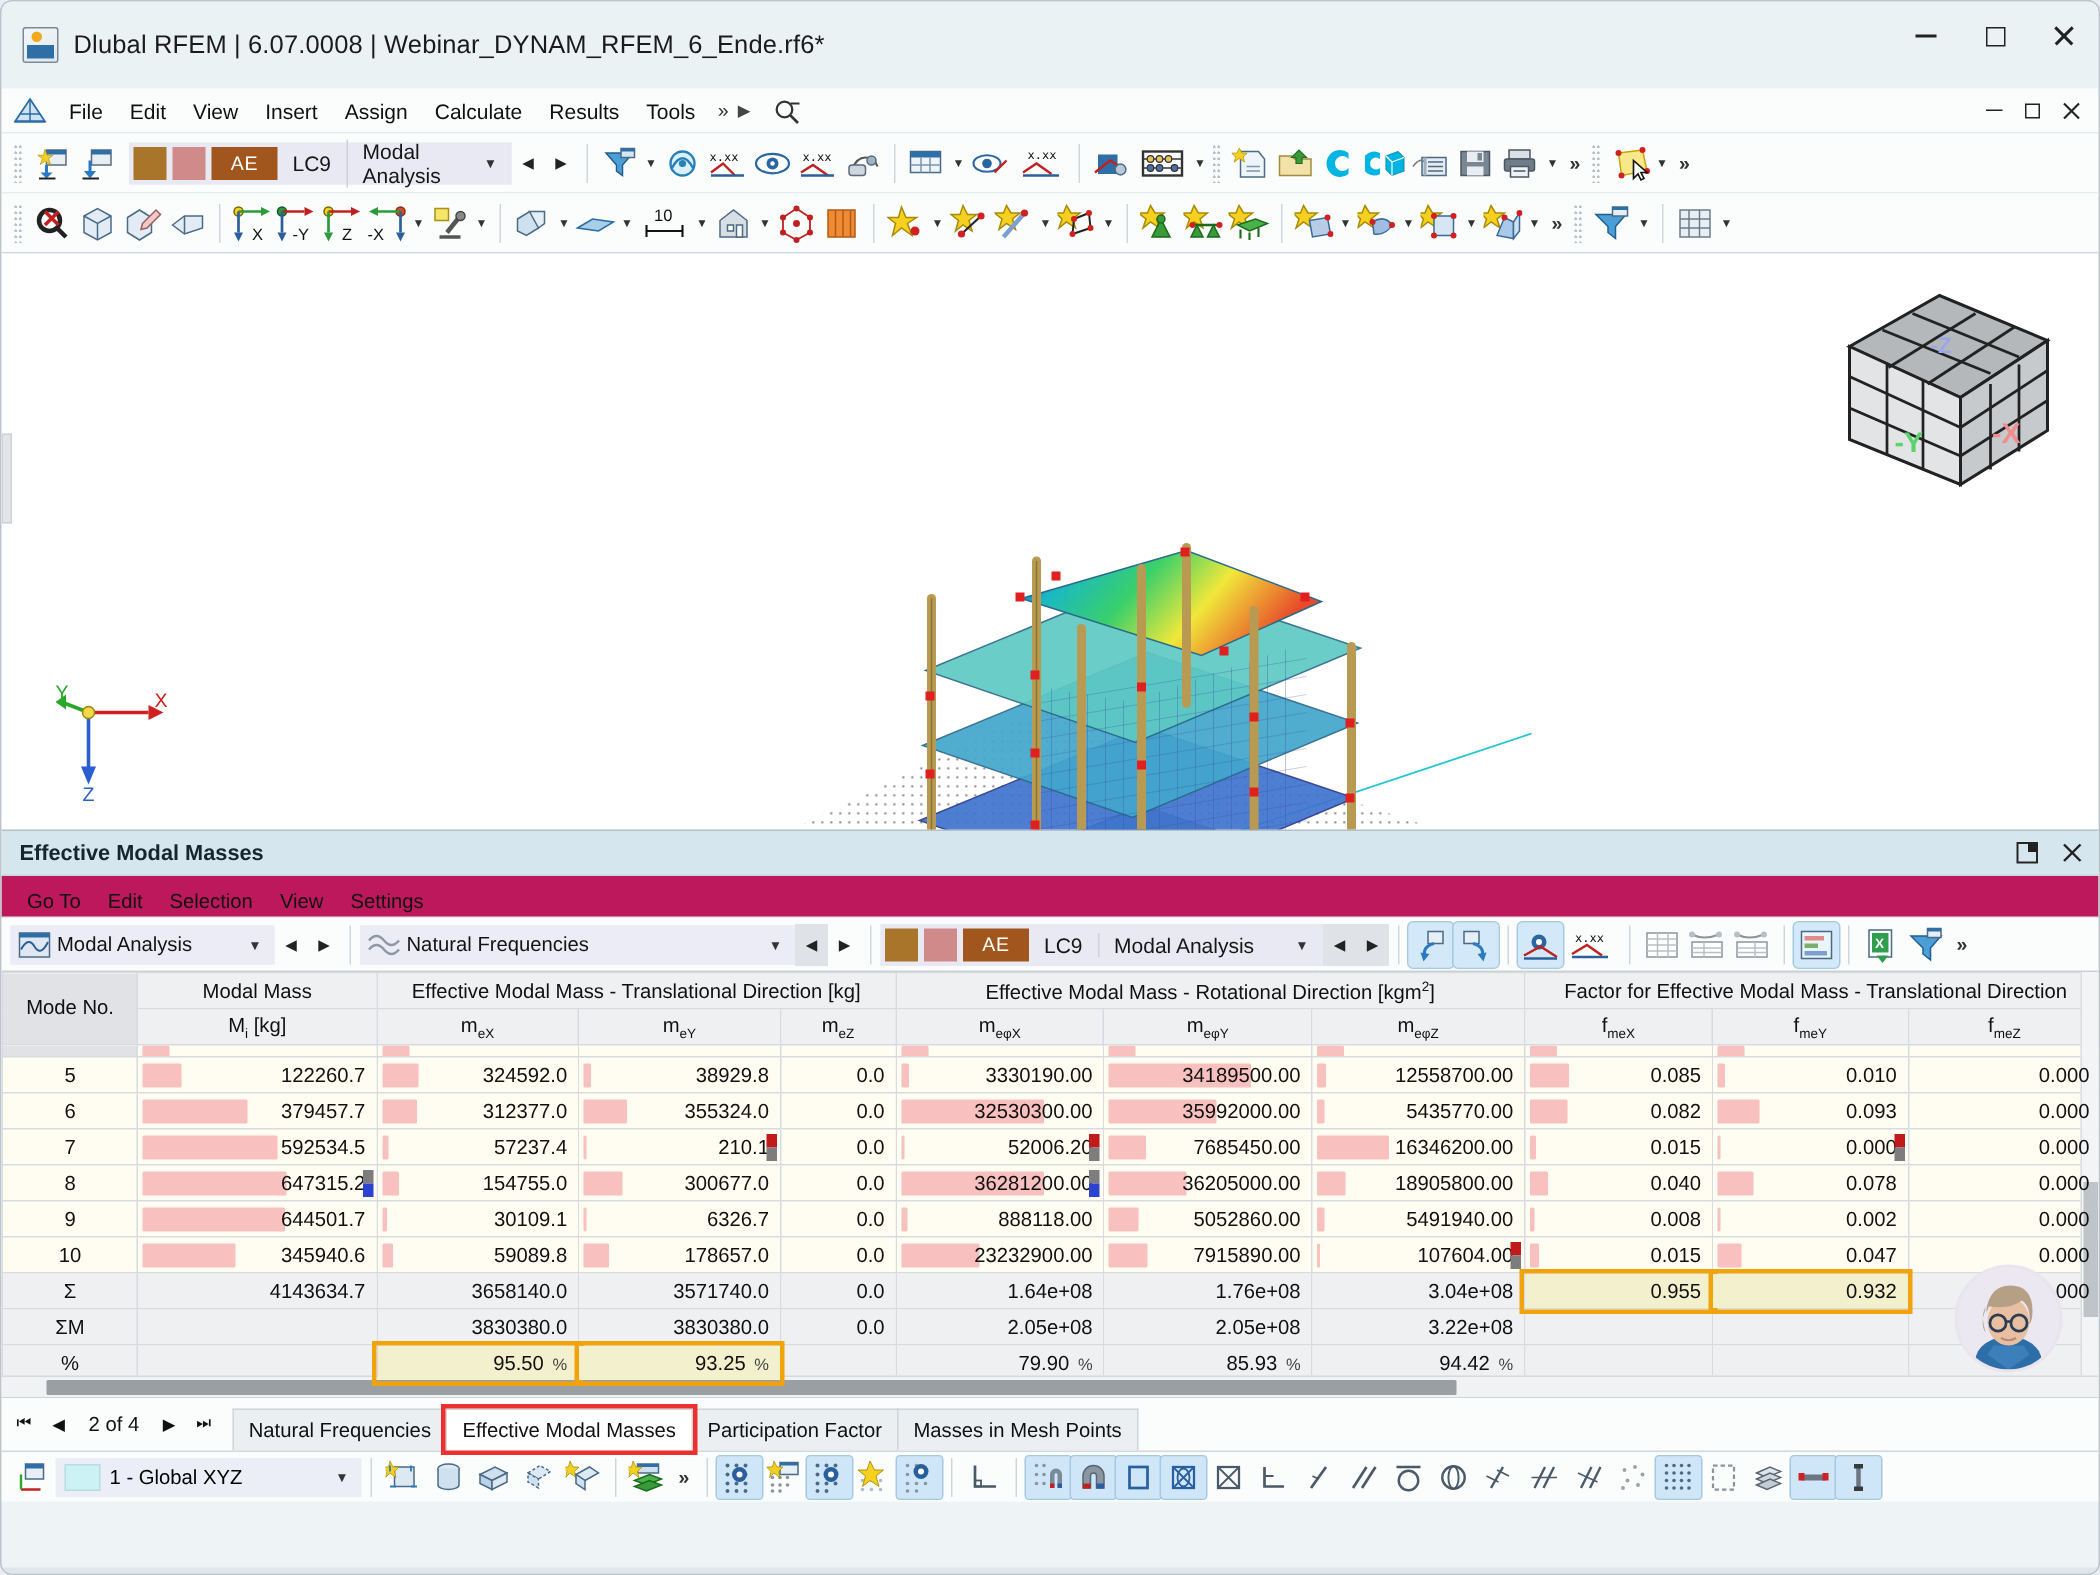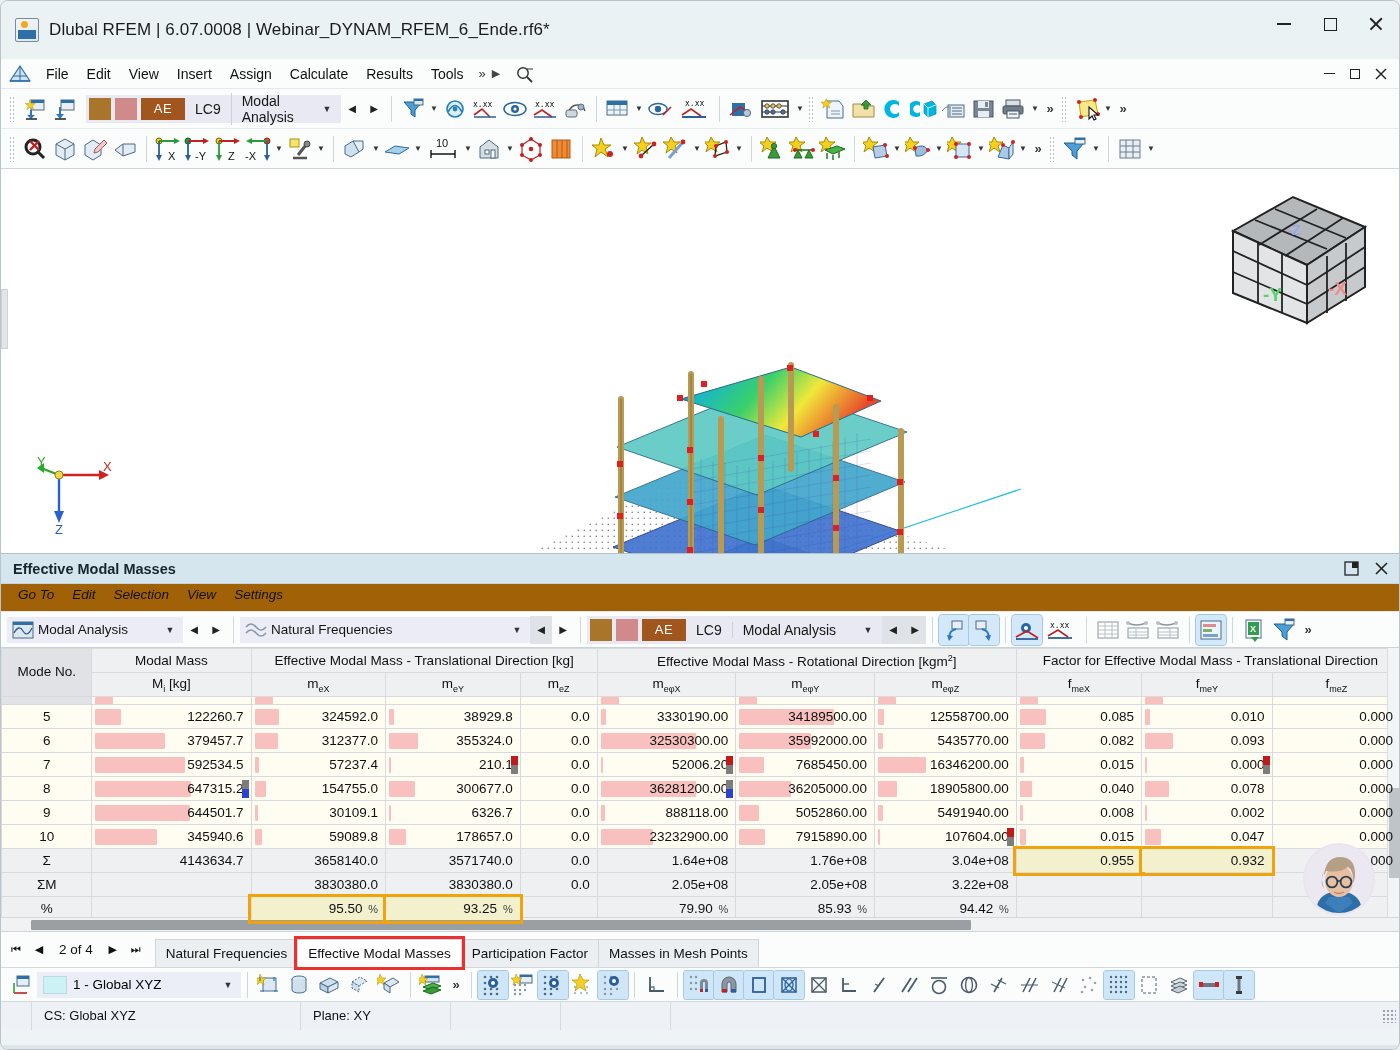--- a/index.html
+++ b/index.html
@@ -136,23 +136,22 @@
   
   .panel-title {
     height:30px; background:#d5e6ef; display:flex; align-items:center;
     padding-left:12px; font-weight:bold; font-size:14.5px; color:#17252e;
     position:relative; border-bottom:1px solid #c5d6e0;
   }
   .panel-title-btns { position:absolute; right:4px; display:flex; gap:2px; }
   .ptb { width:28px; height:26px; display:flex; align-items:center; justify-content:center; color:#222; }
 
   .panel-menu {
-    height:28px; background:#a16207; display:flex; align-items:flex-start; padding-left:8px;
+    height:28px; background:#be185d; display:flex; align-items:flex-end; padding-left:8px;
     border-bottom:1px solid #e5eaed;
-    font-style:italic;
   }
   .panel-menu .menu-item{ font-size:13.5px; padding:3px 9px; }
 
   .panel-toolbar {
     height:36px; background:#fbfdfd; display:flex; align-items:center; padding-left:6px;
     border-bottom:1px solid #c9d2d7; position:relative;
   }
   .combo {
     display:flex; align-items:center; height:26px; background:#ececf6;
     border:1px solid #ececf6; min-width:130px; flex:none;
@@ -1654,22 +1653,14 @@
     </div>
     <div class="sb-btn on">
       <svg width="24" height="24" viewBox="0 0 24 24">
           <line x1="12" y1="5" x2="12" y2="19" stroke="#6b7682" stroke-width="3"></line>
           <rect x="9" y="3" width="6" height="3" fill="#3a3a3a"></rect>
           <rect x="9" y="18" width="6" height="3" fill="#3a3a3a"></rect>
         </svg>
     </div>
   </div>
 
-  <div class="statusbar">
-    <div class="sb-cell first" style="min-width:270px;">CS: Global XYZ</div>
-    <div class="sb-cell" style="min-width:150px;">Plane: XY</div>
-    <div class="sb-cell" style="min-width:110px;"></div>
-    <div class="sb-cell" style="min-width:110px;"></div>
-    <div class="sb-cell" style="min-width:130px;border-right:none;"></div>
-    <div class="grip-corner"></div>
-  </div>
   <div class="lowstrip"></div>
 </div>
 
 </body></html>

